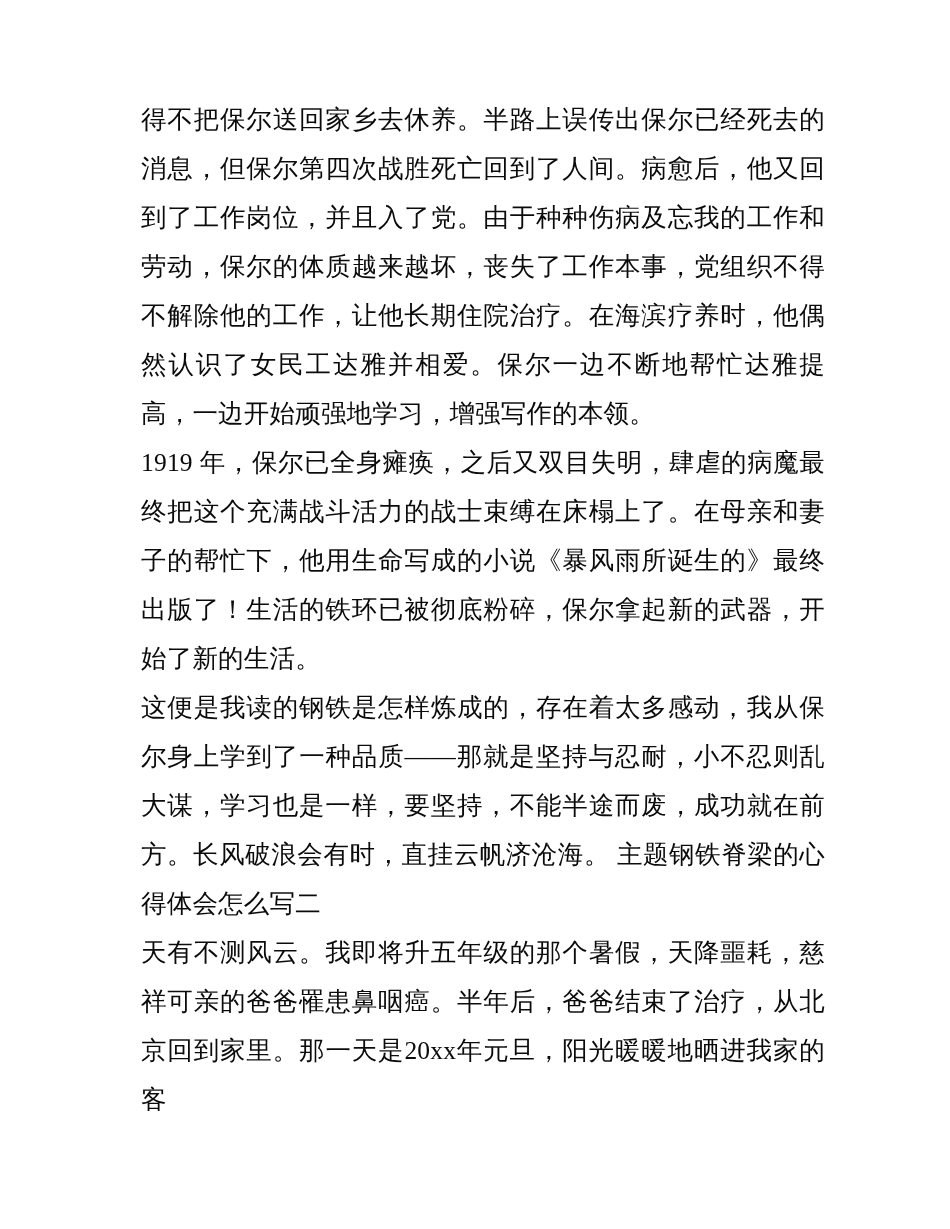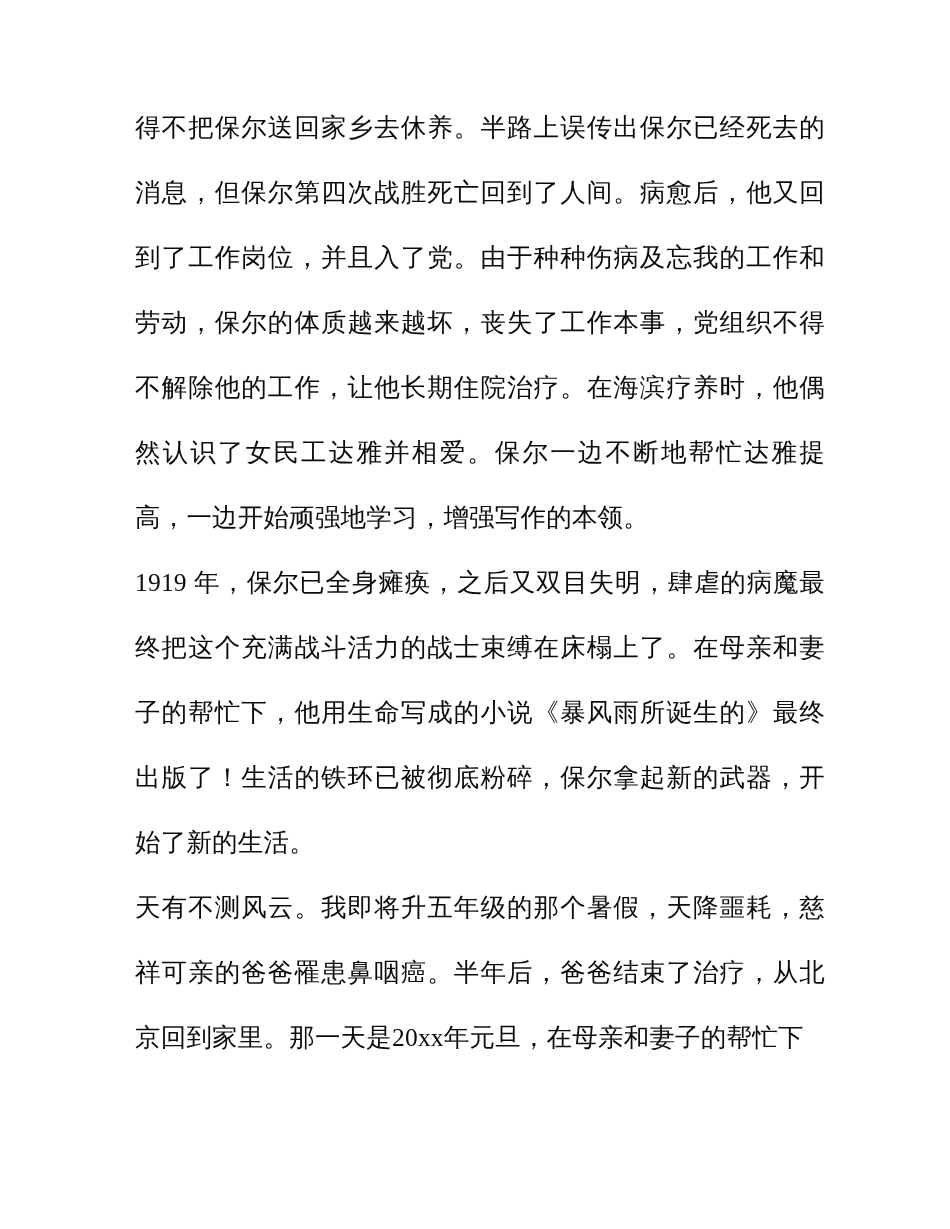--- a/index.html
+++ b/index.html
@@ -19,31 +19,32 @@
     overflow: hidden;
   }
   .content {
     position: absolute;
     left: 135px;
     top: 95px;
     width: 690px;
   }
   .para {
     font-size: 25.5px;
-    line-height: 65px;
+    line-height: 49px;
     color: #0b0b0b;
     text-align: justify;
     text-justify: inter-ideograph;
-    margin: 0 0 0 0;
+    margin: 0 0 0 6px;
     letter-spacing: 0.2px;
     font-family: "Liberation Serif", "DejaVu Serif", serif;
   }
 </style>
 </head>
 <body>
 
 <div class="page">
   <div class="content">
     <p class="para">得不把保尔送回家乡去休养。半路上误传出保尔已经死去的消息，但保尔第四次战胜死亡回到了人间。病愈后，他又回到了工作岗位，并且入了党。由于种种伤病及忘我的工作和劳动，保尔的体质越来越坏，丧失了工作本事，党组织不得不解除他的工作，让他长期住院治疗。在海滨疗养时，他偶然认识了女民工达雅并相爱。保尔一边不断地帮忙达雅提高，一边开始顽强地学习，增强写作的本领。</p>
     <p class="para">1919 年，保尔已全身瘫痪，之后又双目失明，肆虐的病魔最终把这个充满战斗活力的战士束缚在床榻上了。在母亲和妻子的帮忙下，他用生命写成的小说《暴风雨所诞生的》最终出版了！生活的铁环已被彻底粉碎，保尔拿起新的武器，开始了新的生活。</p>
-    <p class="para">天有不测风云。我即将升五年级的那个暑假，天降噩耗，慈祥可亲的爸爸罹患鼻咽癌。半年后，爸爸结束了治疗，从北京回到家里。那一天是20xx年元旦，在母亲和妻子的帮忙下</p>
+    <p class="para">这便是我读的钢铁是怎样炼成的，存在着太多感动，我从保尔身上学到了一种品质——那就是坚持与忍耐，小不忍则乱大谋，学习也是一样，要坚持，不能半途而废，成功就在前方。长风破浪会有时，直挂云帆济沧海。 主题钢铁脊梁的心得体会怎么写二</p>
+    <p class="para">天有不测风云。我即将升五年级的那个暑假，天降噩耗，慈祥可亲的爸爸罹患鼻咽癌。半年后，爸爸结束了治疗，从北京回到家里。那一天是20xx年元旦，阳光暖暖地晒进我家的客</p>
   </div>
 </div>
 
 </body></html>

